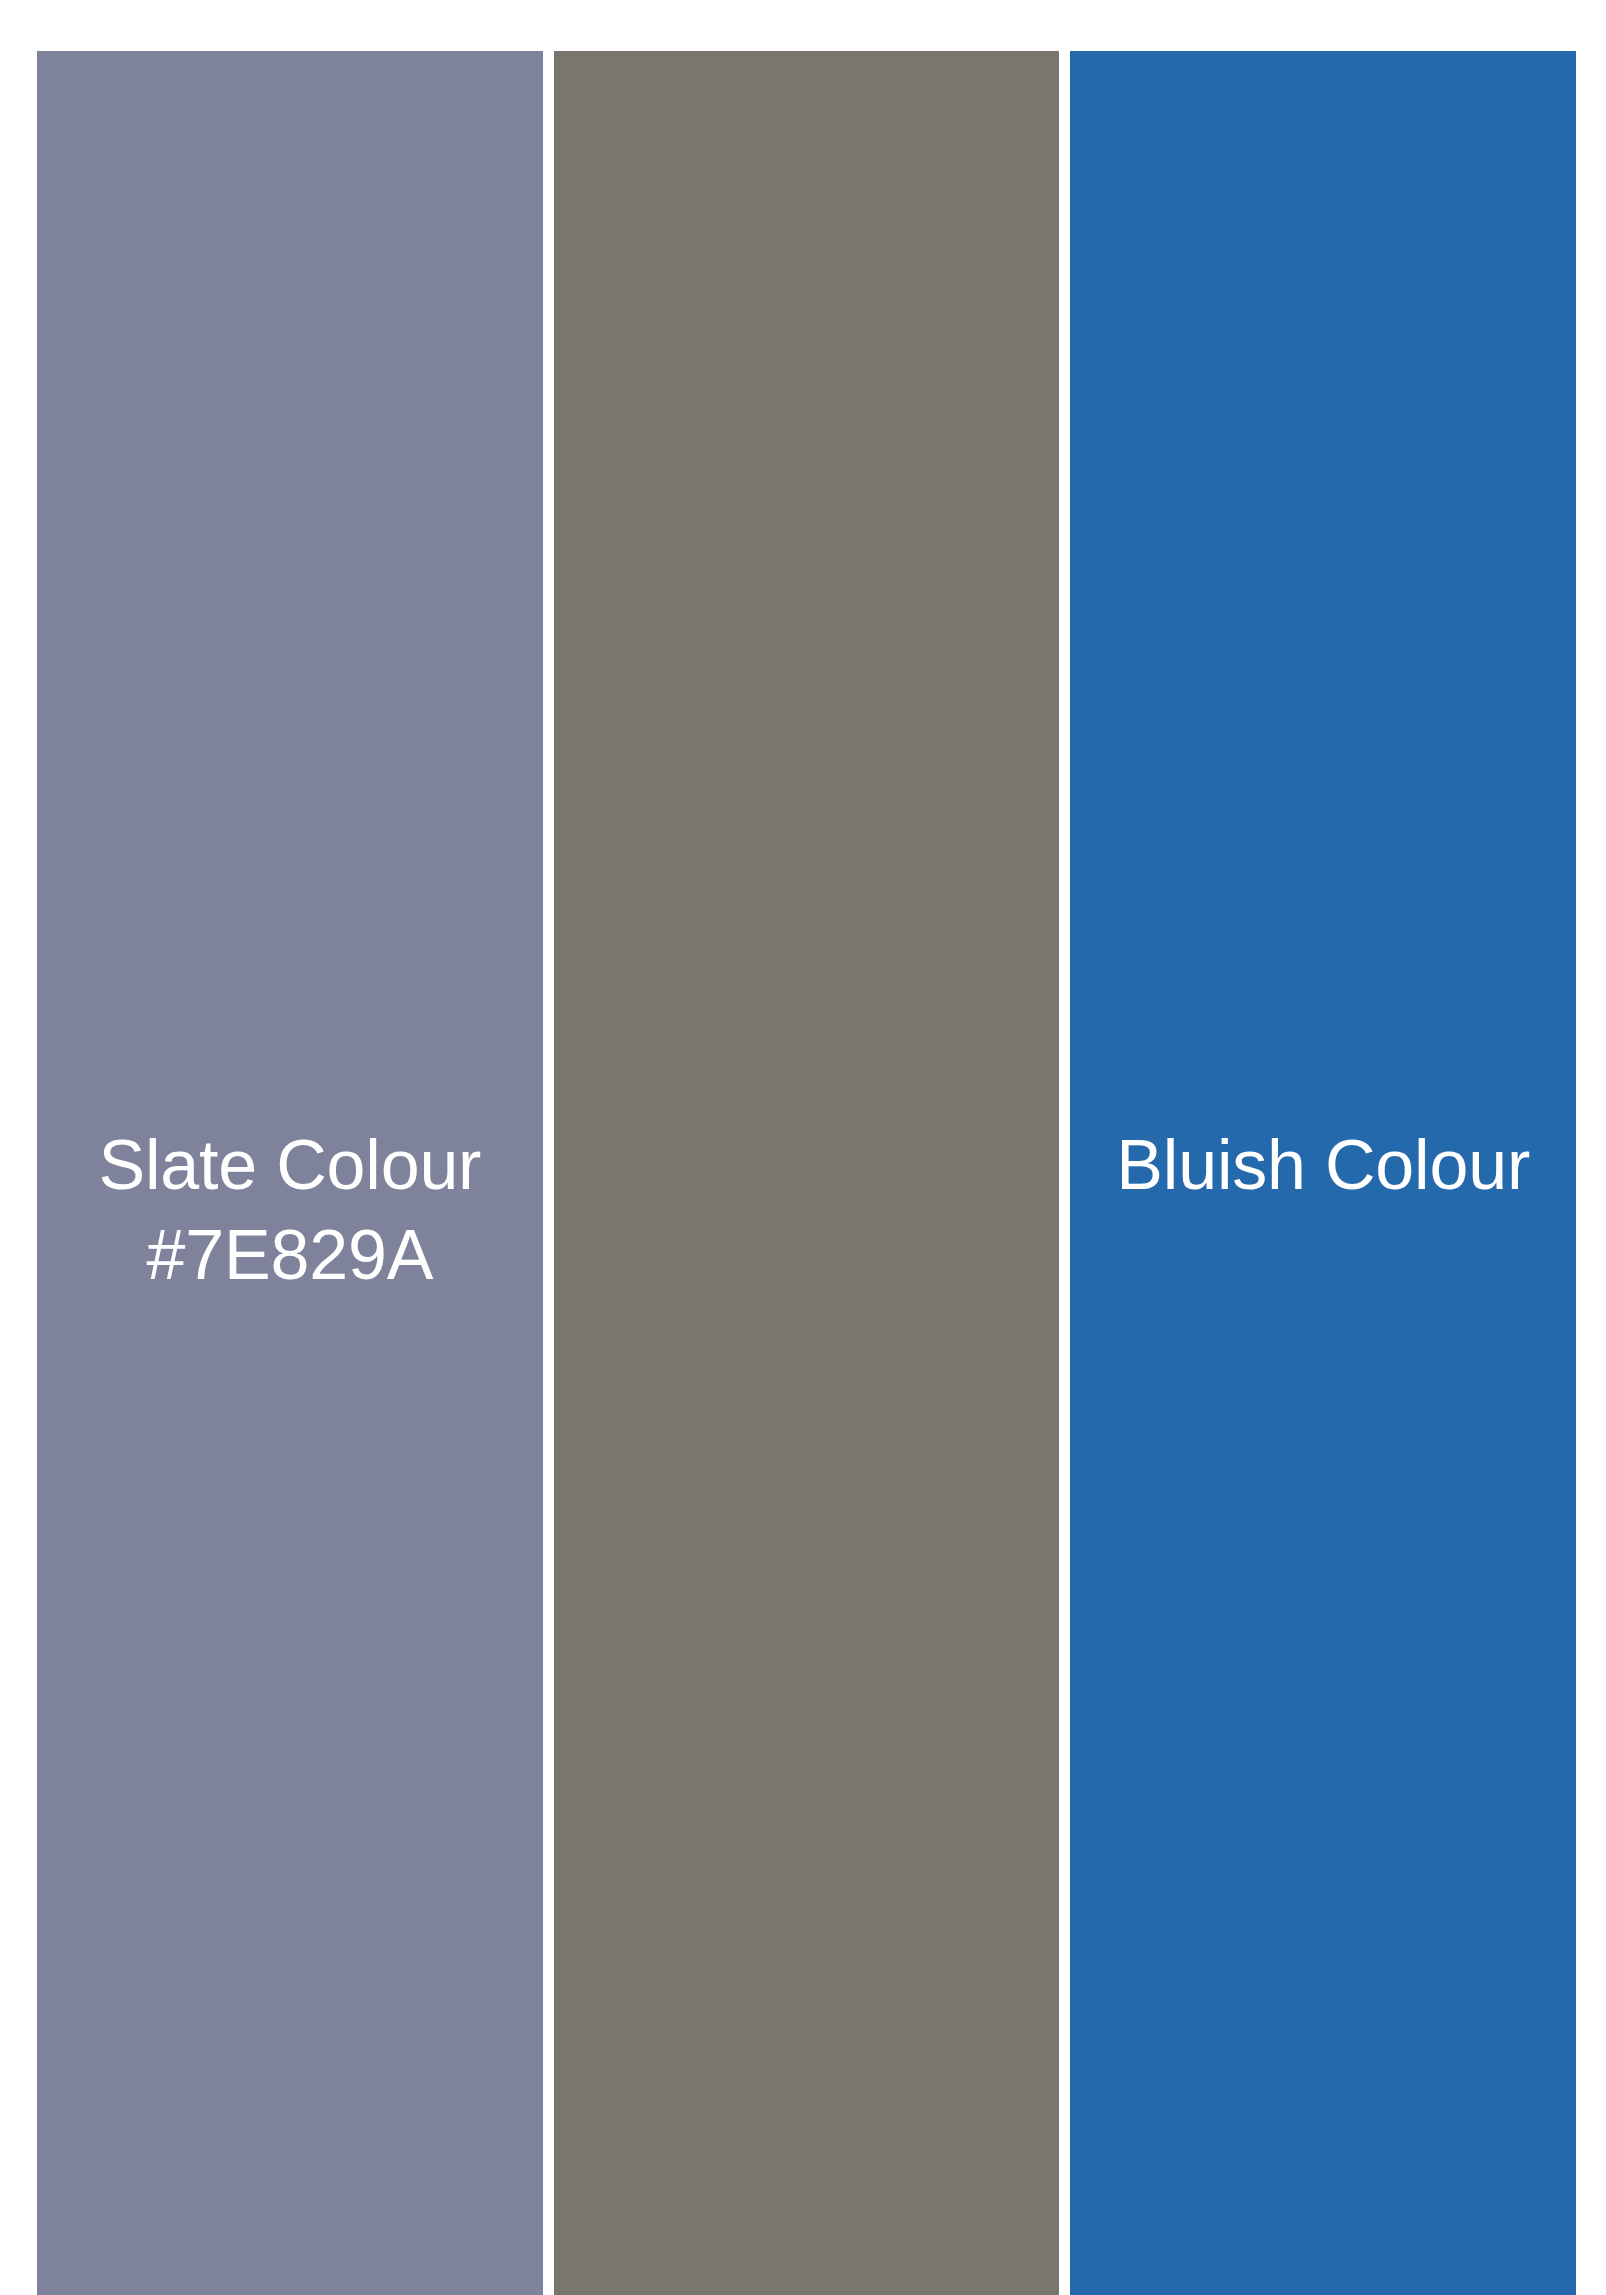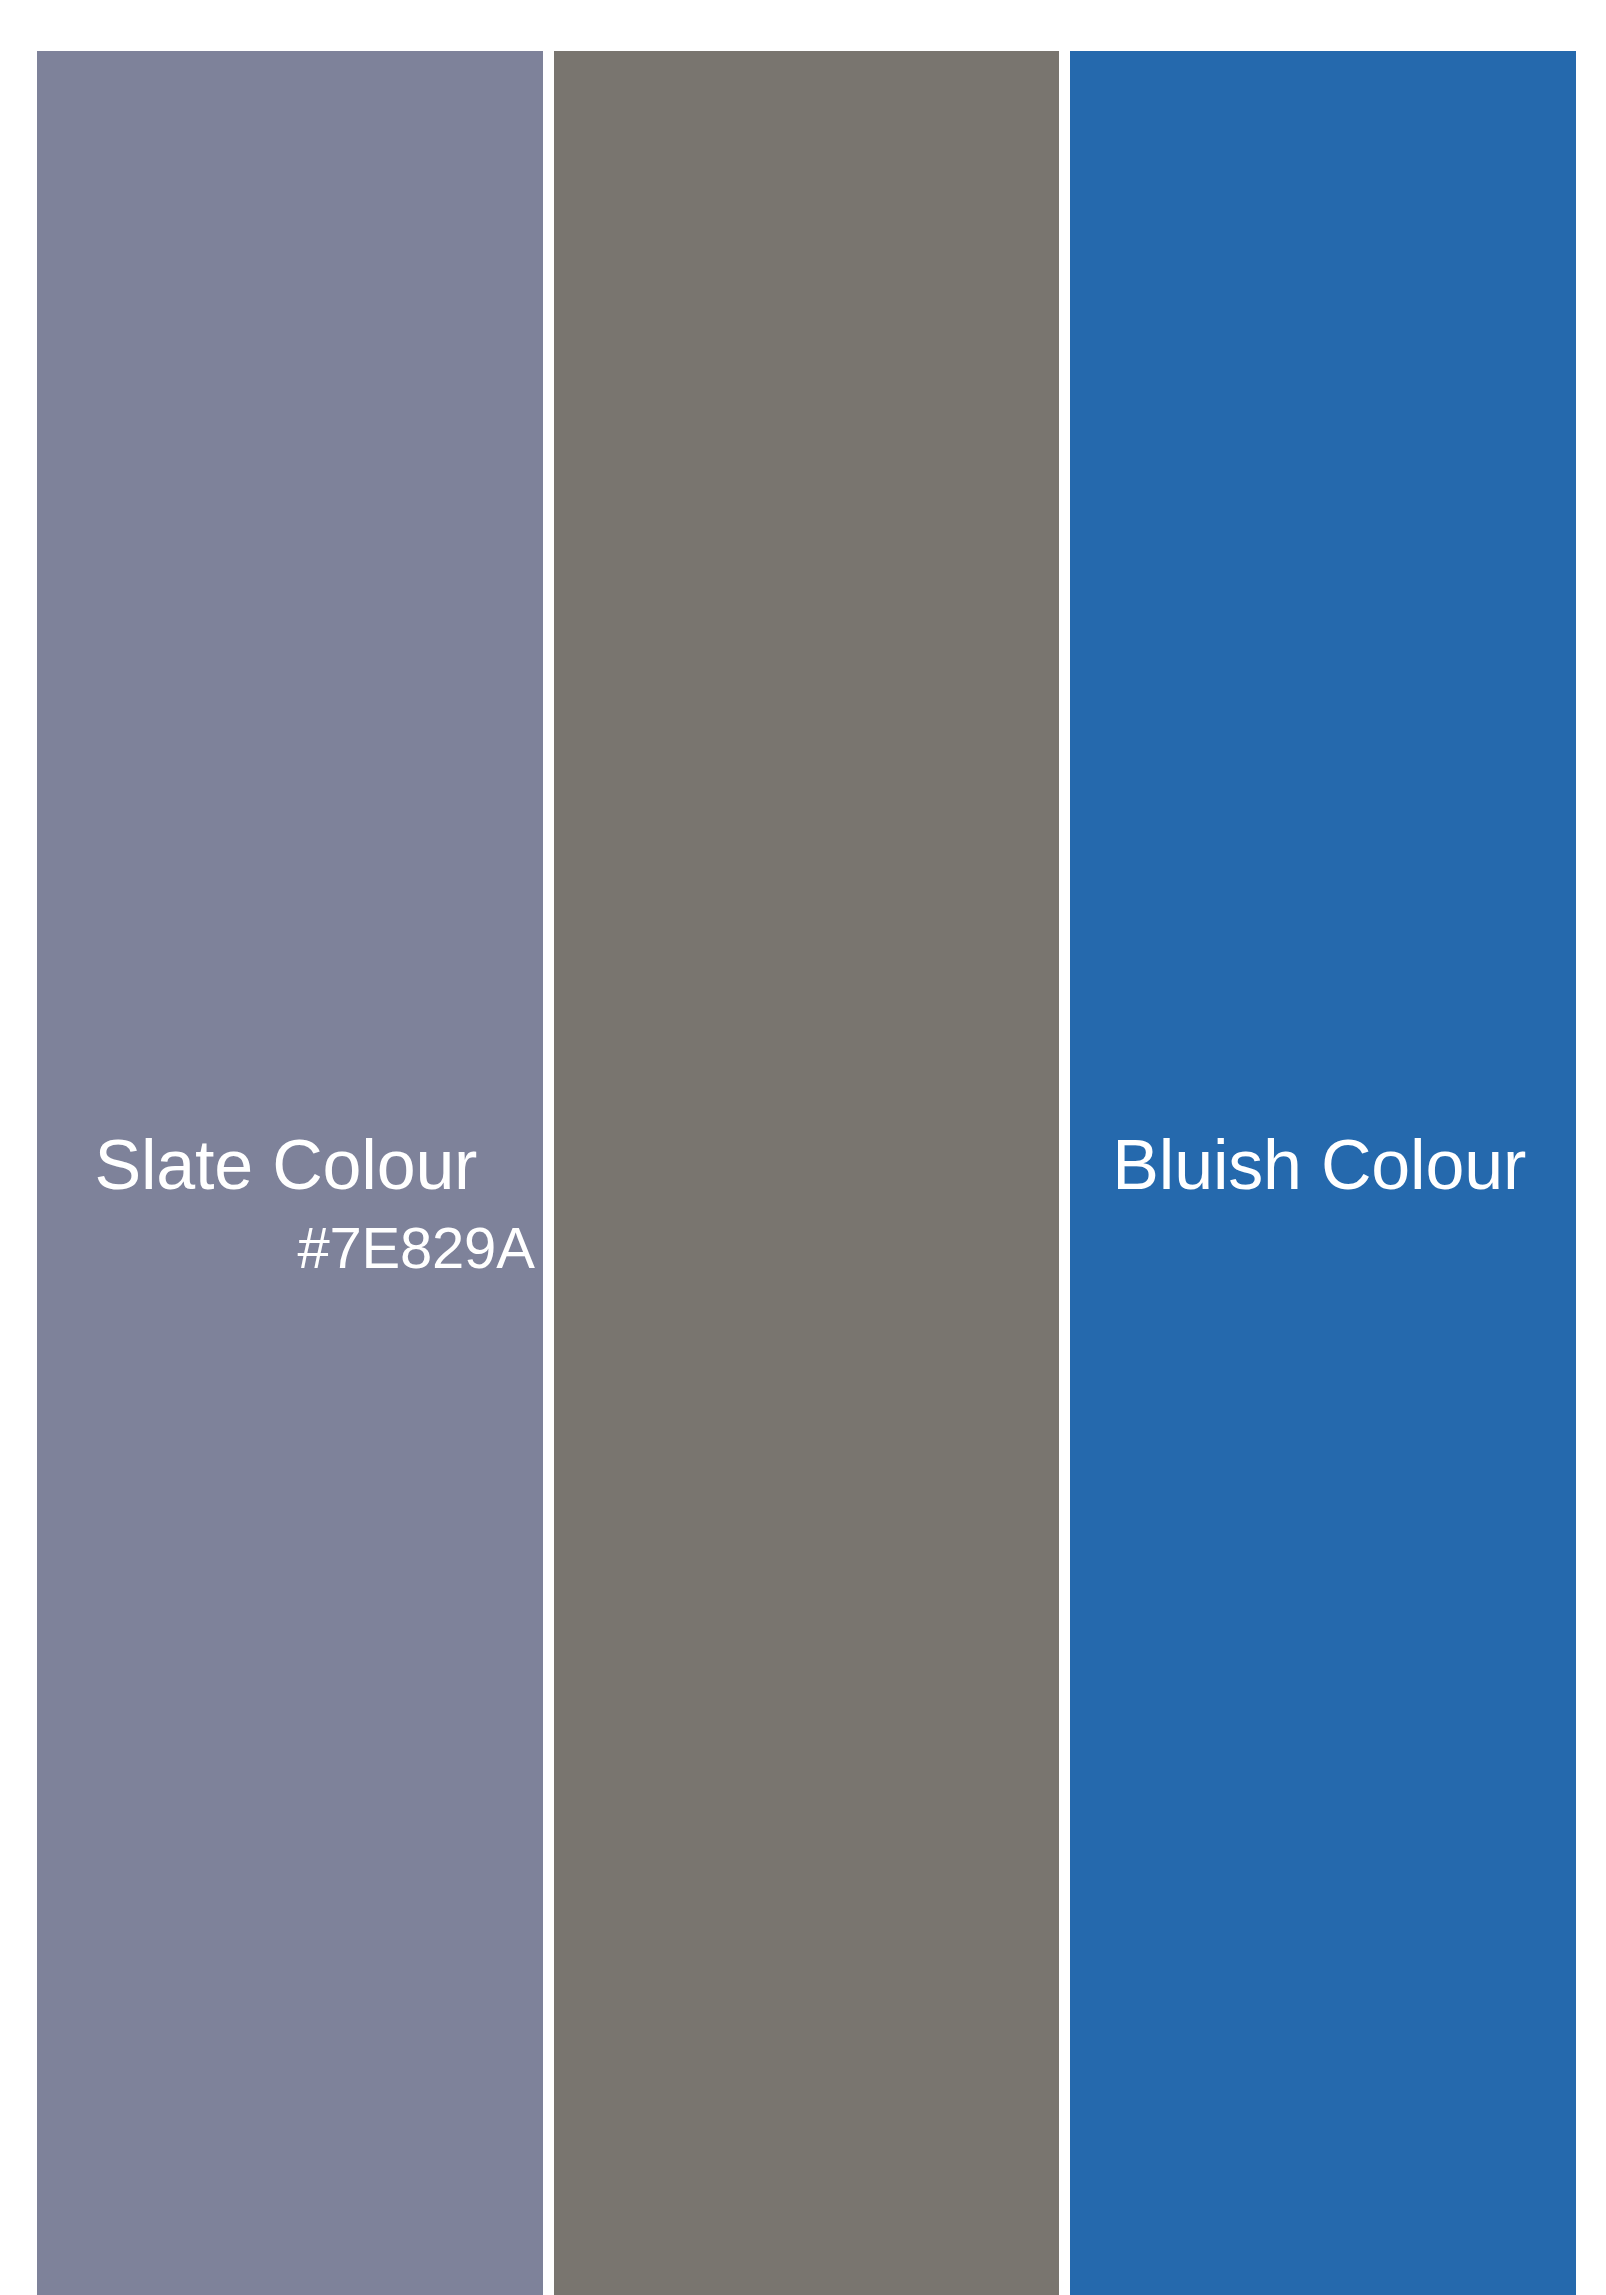--- a/index.html
+++ b/index.html
@@ -32,42 +32,41 @@
     display: flex;
     flex-direction: column;
     align-items: center;
     justify-content: flex-start;
   }
 
   .swatch-label-block {
     position: absolute;
     top: 1070px;
     left: 0;
-    right: 8px;
+    right: 0;
     text-align: center;
     color: #ffffff;
     line-height: 1.28;
     -webkit-font-smoothing: antialiased;
   }
 
   .swatch-name {
     display: block;
     font-size: 70px;
     font-weight: 400;
     letter-spacing: -0.2px;
     white-space: nowrap;
   }
 
   .swatch-hex {
     display: block;
-    font-size: 58px;
+    font-size: 70px;
     font-weight: 400;
     letter-spacing: -0.2px;
     white-space: nowrap;
-    text-align: right;
   }
 </style>
 </head>
 <body style="background: rgb(255, 255, 255);">
 
 <div class="palette-card">
 
   <div class="swatch" id="swatch-0" style="background: rgb(126, 130, 154);">
     <div class="swatch-label-block" style="color: rgb(255, 255, 255);">
       <span class="swatch-name">Slate Colour</span>

